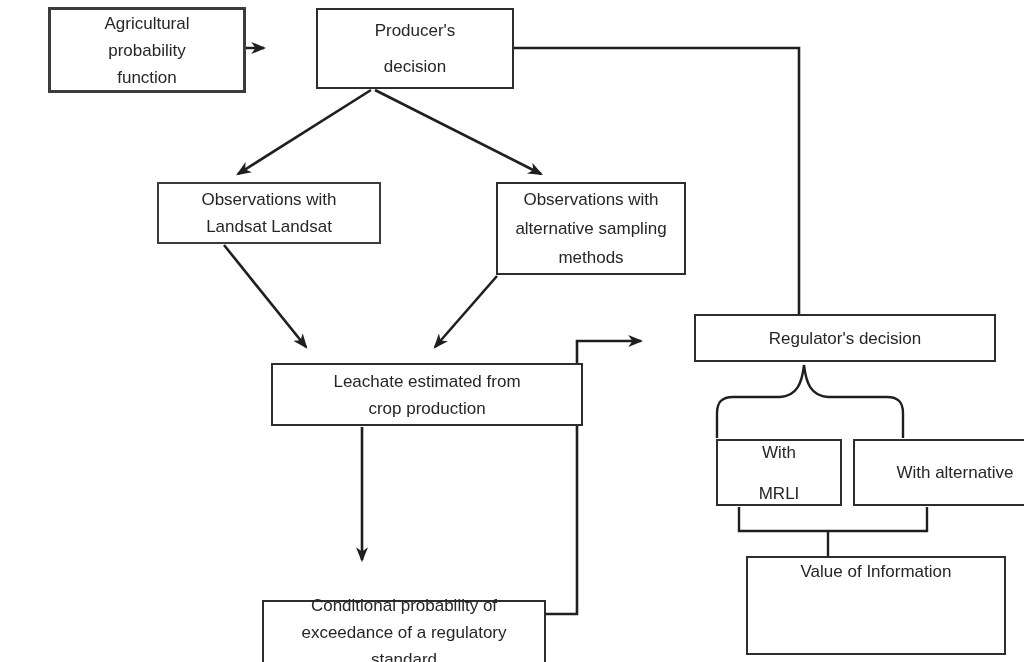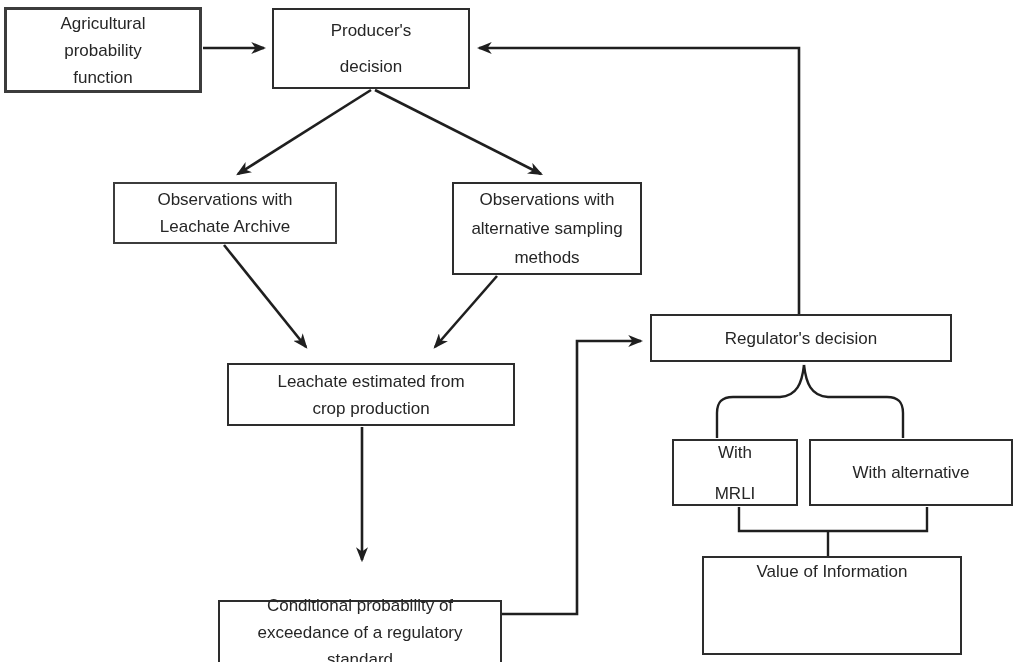--- a/index.html
+++ b/index.html
@@ -26,26 +26,27 @@
     box-sizing: border-box;
     background: #ffffff;
     border: 2px solid #2d2d2d;
     color: #262626;
     font-size: 17px;
     line-height: 27px;
     text-align: center;
     display: flex;
     flex-direction: column;
     justify-content: center;
+    margin-left: 44px;
   }
   .n-agricultural { left: 4px;   top: 7px;   width: 198px; height: 86px; border-width: 3px; border-color: #3c3c3c; }
   .n-producers    { left: 272px; top: 8px;   width: 198px; height: 81px; line-height: 36px; }
   .n-obs-landsat  { left: 113px; top: 182px; width: 224px; height: 62px; border-color: #3c3c3c; }
   .n-obs-alt      { left: 452px; top: 182px; width: 190px; height: 93px; line-height: 29px; }
-  .n-leachate     { left: 227px; top: 363px; width: 288px; height: 63px; }
+  .n-leachate     { left: 227px; top: 363px; width: 312px; height: 63px; }
   .n-conditional  { left: 218px; top: 600px; width: 284px; height: 64px; }
   .n-regulators   { left: 650px; top: 314px; width: 302px; height: 48px; }
   .n-with-mrli    { left: 672px; top: 439px; width: 126px; height: 67px; line-height: 29px; gap: 12px; }
   .n-with-alt     { left: 809px; top: 439px; width: 204px; height: 67px; line-height: 29px; }
   .n-value        { left: 702px; top: 556px; width: 260px; height: 99px; justify-content: flex-start; }
   .ln { width: 100%; }
 </style>
 </head>
 <body>
 
@@ -89,21 +90,21 @@
     <div class="ln">function</div>
   </div>
 
   <div class="node n-producers">
     <div class="ln">Producer's</div>
     <div class="ln">decision</div>
   </div>
 
   <div class="node n-obs-landsat">
     <div class="ln">Observations with</div>
-    <div class="ln">Leachate Archive</div>
+    <div class="ln">Landsat Landsat</div>
   </div>
 
   <div class="node n-obs-alt">
     <div class="ln">Observations with</div>
     <div class="ln">alternative sampling</div>
     <div class="ln">methods</div>
   </div>
 
   <div class="node n-leachate">
     <div class="ln">Leachate estimated from</div>

